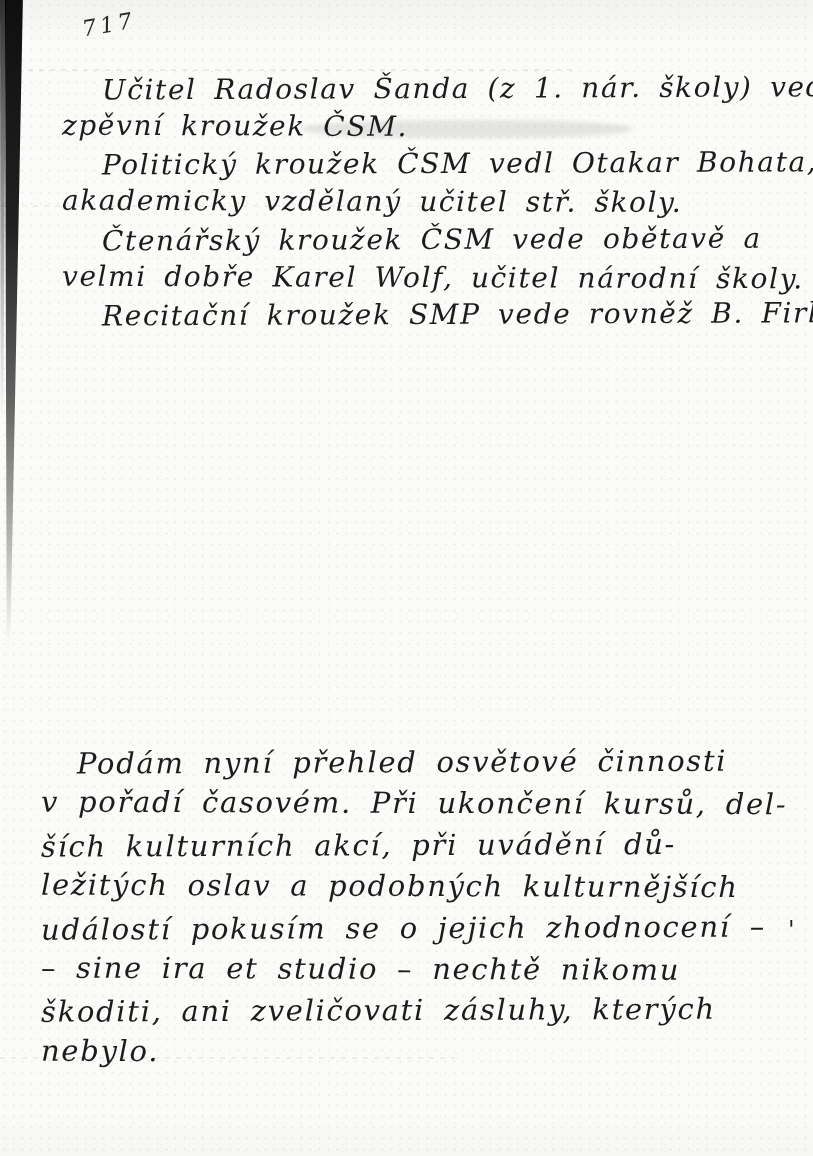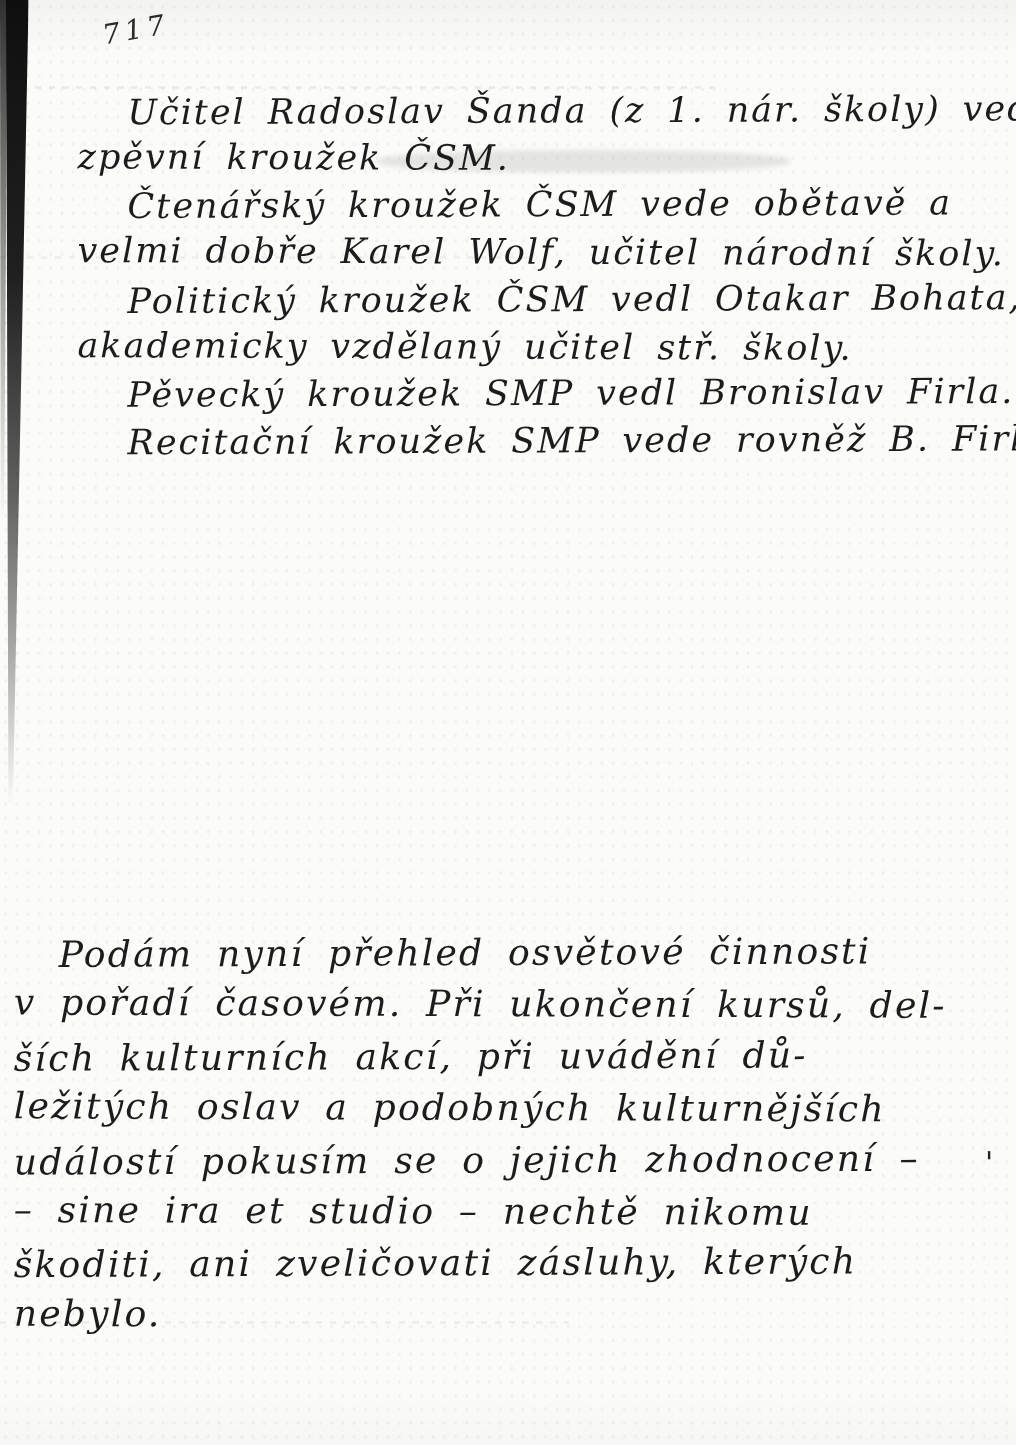--- a/index.html
+++ b/index.html
@@ -92,21 +92,21 @@
     top: 70px;
     left: 62px;
     width: 735px;
     font-size: 28px;
     line-height: 37.7px;
     letter-spacing: 1.6px;
     word-spacing: 7px;
   }
   .section-b {
     top: 742px;
-    left: 11px;
+    left: 41px;
     width: 770px;
     font-size: 29px;
     line-height: 41.4px;
     letter-spacing: 1.7px;
     word-spacing: 8px;
   }
   .line { white-space: nowrap; }
   .section-a .line.first { padding-left: 40px; }
   .section-b .line.first { padding-left: 36px; }
 
@@ -137,29 +137,26 @@
   <div class="streak streak-3"></div>
 
   <div class="smudge"></div>
 
   <div class="section section-a">
       <div class="para">
         <div class="line first">Učitel Radoslav Šanda (z 1. nár. školy) vedl</div>
         <div class="line">zpěvní kroužek ČSM.</div>
       </div>
       <div class="para">
-        <div class="line first">Čtenářský kroužek ČSM vede obětavě a</div>
-        <div class="line">velmi dobře Karel Wolf, učitel národní školy.</div>
-      </div>
-      <div class="para">
         <div class="line first">Politický kroužek ČSM vedl Otakar Bohata,</div>
         <div class="line">akademicky vzdělaný učitel stř. školy.</div>
       </div>
       <div class="para">
-        <div class="line first">Pěvecký kroužek SMP vedl Bronislav Firla.</div>
+        <div class="line first">Čtenářský kroužek ČSM vede obětavě a</div>
+        <div class="line">velmi dobře Karel Wolf, učitel národní školy.</div>
       </div>
       <div class="para">
         <div class="line first">Recitační kroužek SMP vede rovněž B. Firla.</div>
       </div>
     </div>
   <div class="section section-b">
       <div class="para">
         <div class="line first">Podám nyní přehled osvětové činnosti</div>
         <div class="line">v pořadí časovém. Při ukončení kursů, del-</div>
         <div class="line">ších kulturních akcí, při uvádění dů-</div>

